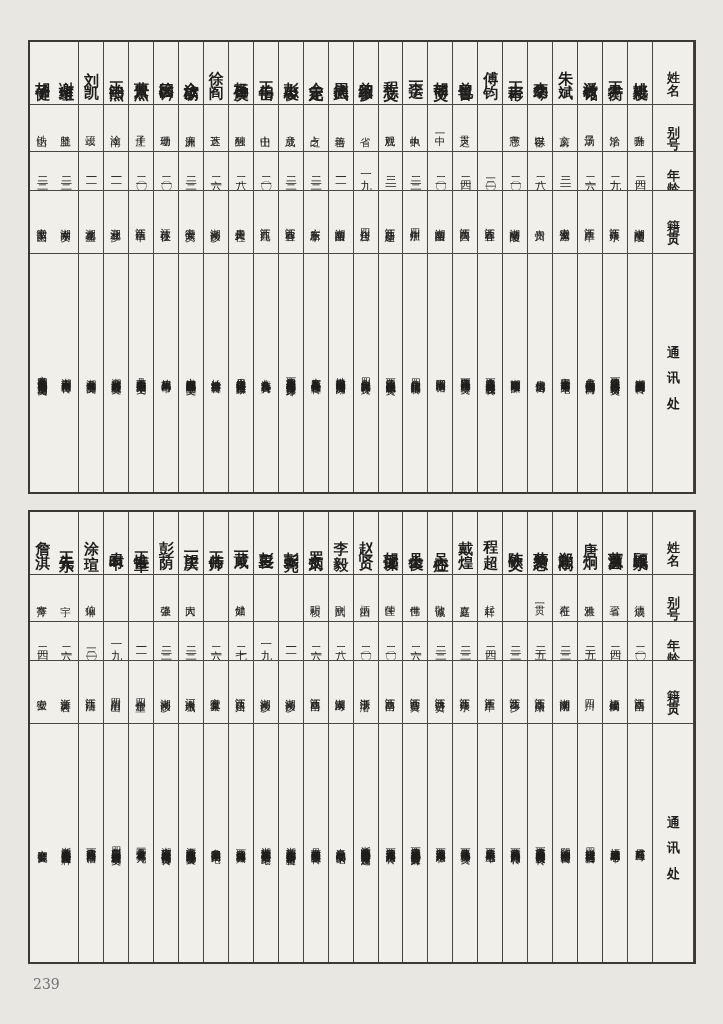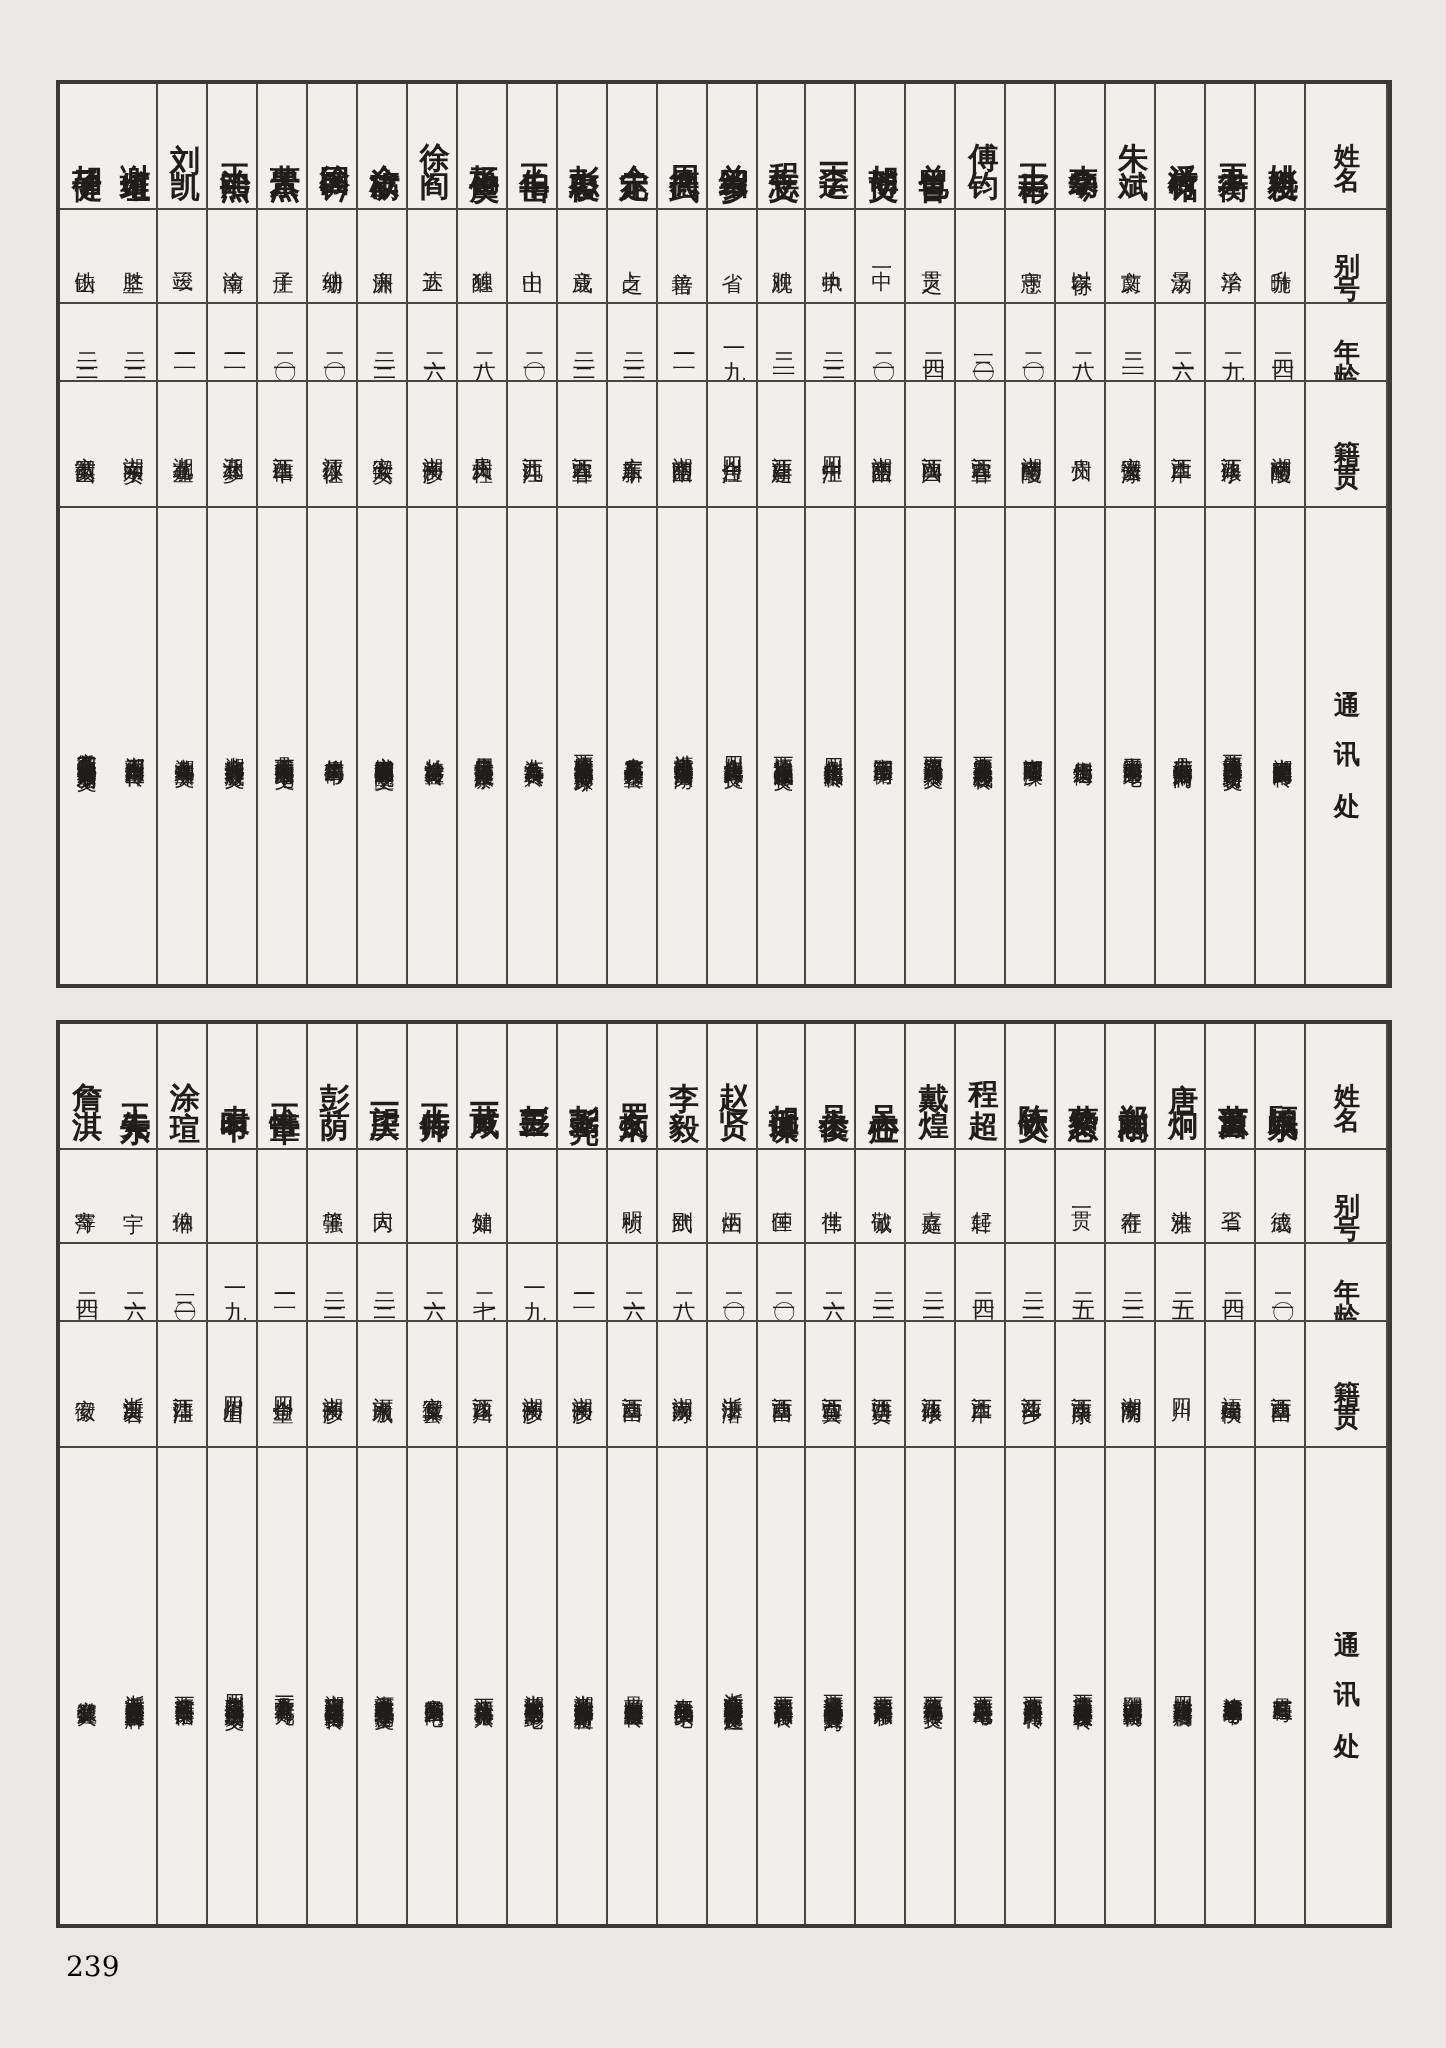--- a/index.html
+++ b/index.html
@@ -39,21 +39,21 @@
   .t-alias{font-size:10.5px;}
   .t-age{font-size:11.5px;letter-spacing:3px;}
   .t-native{font-size:10.5px;}
   .t-addr{font-size:10px;line-height:11.5px;letter-spacing:0.5px;}
   .h-label{font-size:13px;font-weight:bold;}
   .h2{letter-spacing:12px;}
   .h3{letter-spacing:26px;}
   .page-number{
     position:absolute;left:33px;top:976px;
     font-family:"DejaVu Serif","Liberation Serif",serif;
-    font-size:14px;color:#000000;
+    font-size:14px;color:#737373;
   }
 </style>
 </head>
 <body>
 
 <div class="page">
   <div class="dir-table" id="table-top">
       <div class="col header-col">
         <div class="cell r-name">
           <span class="vtxt h-label h2">姓名</span>

